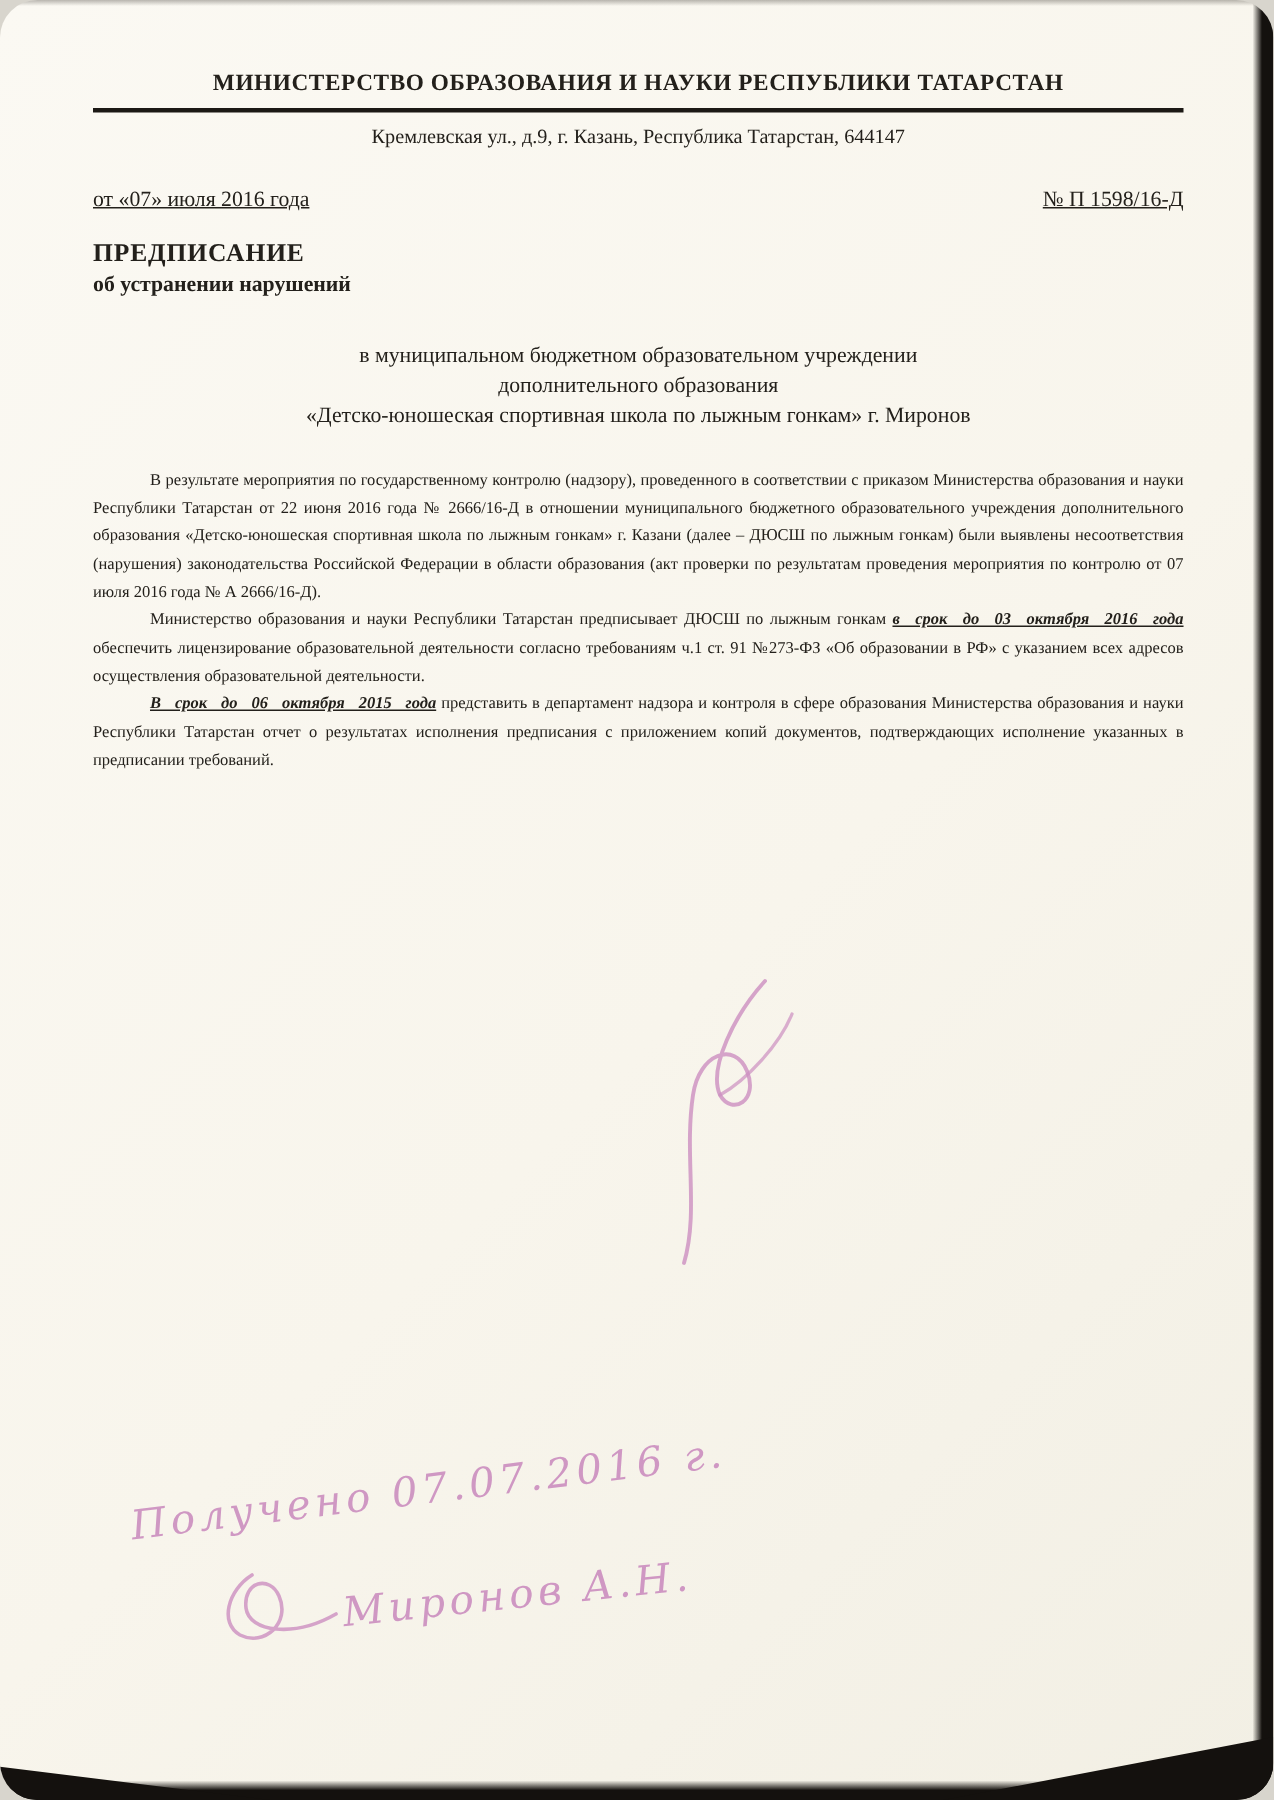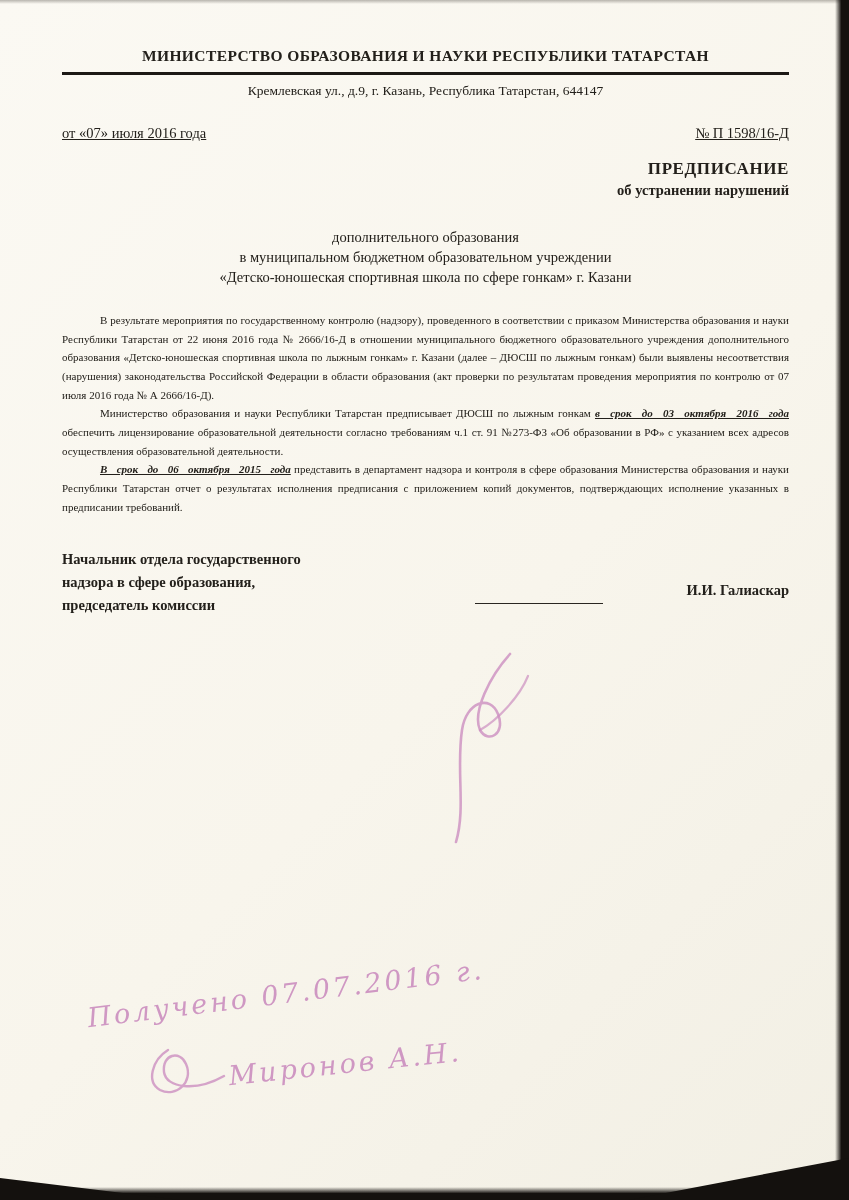--- a/index.html
+++ b/index.html
@@ -4,20 +4,21 @@
 <style>
   html,body { margin:0; padding:0; background:#d8d5cd; }
   .page {
     position:relative;
     width:849px; height:1200px;
     margin:0 auto;
     background:linear-gradient(135deg,#fbf9f3 0%,#f8f5ec 55%,#f2efe4 100%);
     font-family:"Liberation Serif", serif;
     color:#23201b;
     overflow:hidden;
+    border-radius:25px;
   }
   
   .edge-right { position:absolute; top:0; right:0; width:14px; height:100%;
     background:linear-gradient(to left,#14110e 55%, rgba(20,17,14,0)); }
   .edge-bottom { position:absolute; bottom:0; left:0; width:100%; height:13px;
     background:linear-gradient(to top,#14110e 50%, rgba(20,17,14,0)); }
   .edge-corner-bl { position:absolute; bottom:0; left:0; width:180px; height:34px;
     background:#14110e; clip-path:polygon(0 35%, 100% 100%, 0 100%); }
   .edge-corner-br { position:absolute; bottom:0; right:0; width:220px; height:42px;
     background:#14110e; clip-path:polygon(100% 0, 100% 100%, 0 100%); }
@@ -26,22 +27,22 @@
 
   .content { position:absolute; left:62px; right:60px; top:46px; }
 
   .hdr-line { text-align:center; font-weight:bold; font-size:15.5px; letter-spacing:.4px; line-height:1.35; }
   .hdr-rule { height:3px; background:#1c1915; margin-top:5px; }
   .hdr-address { text-align:center; font-size:13.5px; margin-top:8px; }
 
   .meta-row { display:flex; justify-content:space-between; margin-top:26px; font-size:14.5px; }
   .meta-row span { text-decoration:underline; }
 
-  .doc-title { text-align:right; font-weight:bold; font-size:17px; letter-spacing:.6px; margin-top:17px; }
-  .doc-subtitle { text-align:right; font-weight:bold; font-size:14.5px; margin-top:3px; }
+  .doc-title { text-align:left; font-weight:bold; font-size:17px; letter-spacing:.6px; margin-top:17px; }
+  .doc-subtitle { text-align:left; font-weight:bold; font-size:14.5px; margin-top:3px; }
 
   .addressee { text-align:center; font-size:14.5px; line-height:1.38; margin-top:28px; }
 
   .body-text { margin-top:24px; font-size:11px; line-height:1.7; text-align:justify; }
   .body-text p { margin:0; text-indent:38px; }
   .em { font-weight:bold; font-style:italic; text-decoration:underline; word-spacing:6px; }
 
   .sig-block { display:flex; justify-content:space-between; margin-top:32px; font-weight:bold; font-size:14.5px; }
   .sig-post { width:330px; line-height:1.58; }
   .sig-line { width:128px; height:1px; border-bottom:1.4px solid #2a2621; margin-top:54px; }
@@ -69,40 +70,31 @@
 
     <div class="meta-row">
       <span>от «07» июля 2016 года</span>
       <span>№ П 1598/16-Д</span>
     </div>
 
     <div class="doc-title">ПРЕДПИСАНИЕ</div>
     <div class="doc-subtitle">об устранении нарушений</div>
 
     <div class="addressee">
+      <div>в муниципальном бюджетном образовательном учреждении</div>
       <div>дополнительного образования</div>
-      <div>в муниципальном бюджетном образовательном учреждении</div>
-      <div>«Детско-юношеская спортивная школа по сфере гонкам» г. Казани</div>
+      <div>«Детско-юношеская спортивная школа по лыжным гонкам» г. Миронов</div>
     </div>
 
     <div class="body-text">
       <p><span>В результате мероприятия по государственному контролю (надзору), проведенного в соответствии с приказом Министерства образования и науки Республики Татарстан от 22 июня 2016 года № 2666/16-Д в отношении муниципального бюджетного образовательного учреждения дополнительного образования «Детско-юношеская спортивная школа по лыжным гонкам» г. Казани (далее – ДЮСШ по лыжным гонкам) были выявлены несоответствия (нарушения) законодательства Российской Федерации в области образования (акт проверки по результатам проведения мероприятия по контролю от 07 июля 2016 года № А 2666/16-Д).</span></p>
       <p><span>Министерство образования и науки Республики Татарстан предписывает ДЮСШ по лыжным гонкам </span><span class="em">в срок до 03 октября 2016 года</span><span> обеспечить лицензирование образовательной деятельности согласно требованиям ч.1 ст. 91 №273-ФЗ «Об образовании в РФ» с указанием всех адресов осуществления образовательной деятельности.</span></p>
       <p><span class="em">В срок до 06 октября 2015 года</span><span> представить в департамент надзора и контроля в сфере образования Министерства образования и науки Республики Татарстан отчет о результатах исполнения предписания с приложением копий документов, подтверждающих исполнение указанных в предписании требований.</span></p>
     </div>
 
-    <div class="sig-block">
-      <div class="sig-post">
-        <div>Начальник отдела государственного</div>
-        <div>надзора в сфере образования,</div>
-        <div>председатель комиссии</div>
-      </div>
-      <div class="sig-line"></div>
-      <div class="sig-name">И.И. Галиаскар</div>
-    </div>
 
   </div>
 
   <svg class="sig-flourish" viewBox="0 0 130 230">
     <path d="M 82 18 C 62 40, 44 76, 52 94 C 60 108, 78 98, 70 78 C 62 58, 38 66, 34 94 C 28 134, 38 172, 28 206" fill="none" stroke="#cc8ec0" stroke-width="2.6" stroke-linecap="round" opacity="0.8"></path>
     <path d="M 52 94 C 70 84, 92 60, 100 40" fill="none" stroke="#cc8ec0" stroke-width="2.2" stroke-linecap="round" opacity="0.7"></path>
   </svg>
 
   <div class="hand hand-note1">Получено 07.07.2016 г.</div>
   <svg class="hand-flourish2" viewBox="0 0 110 80">

